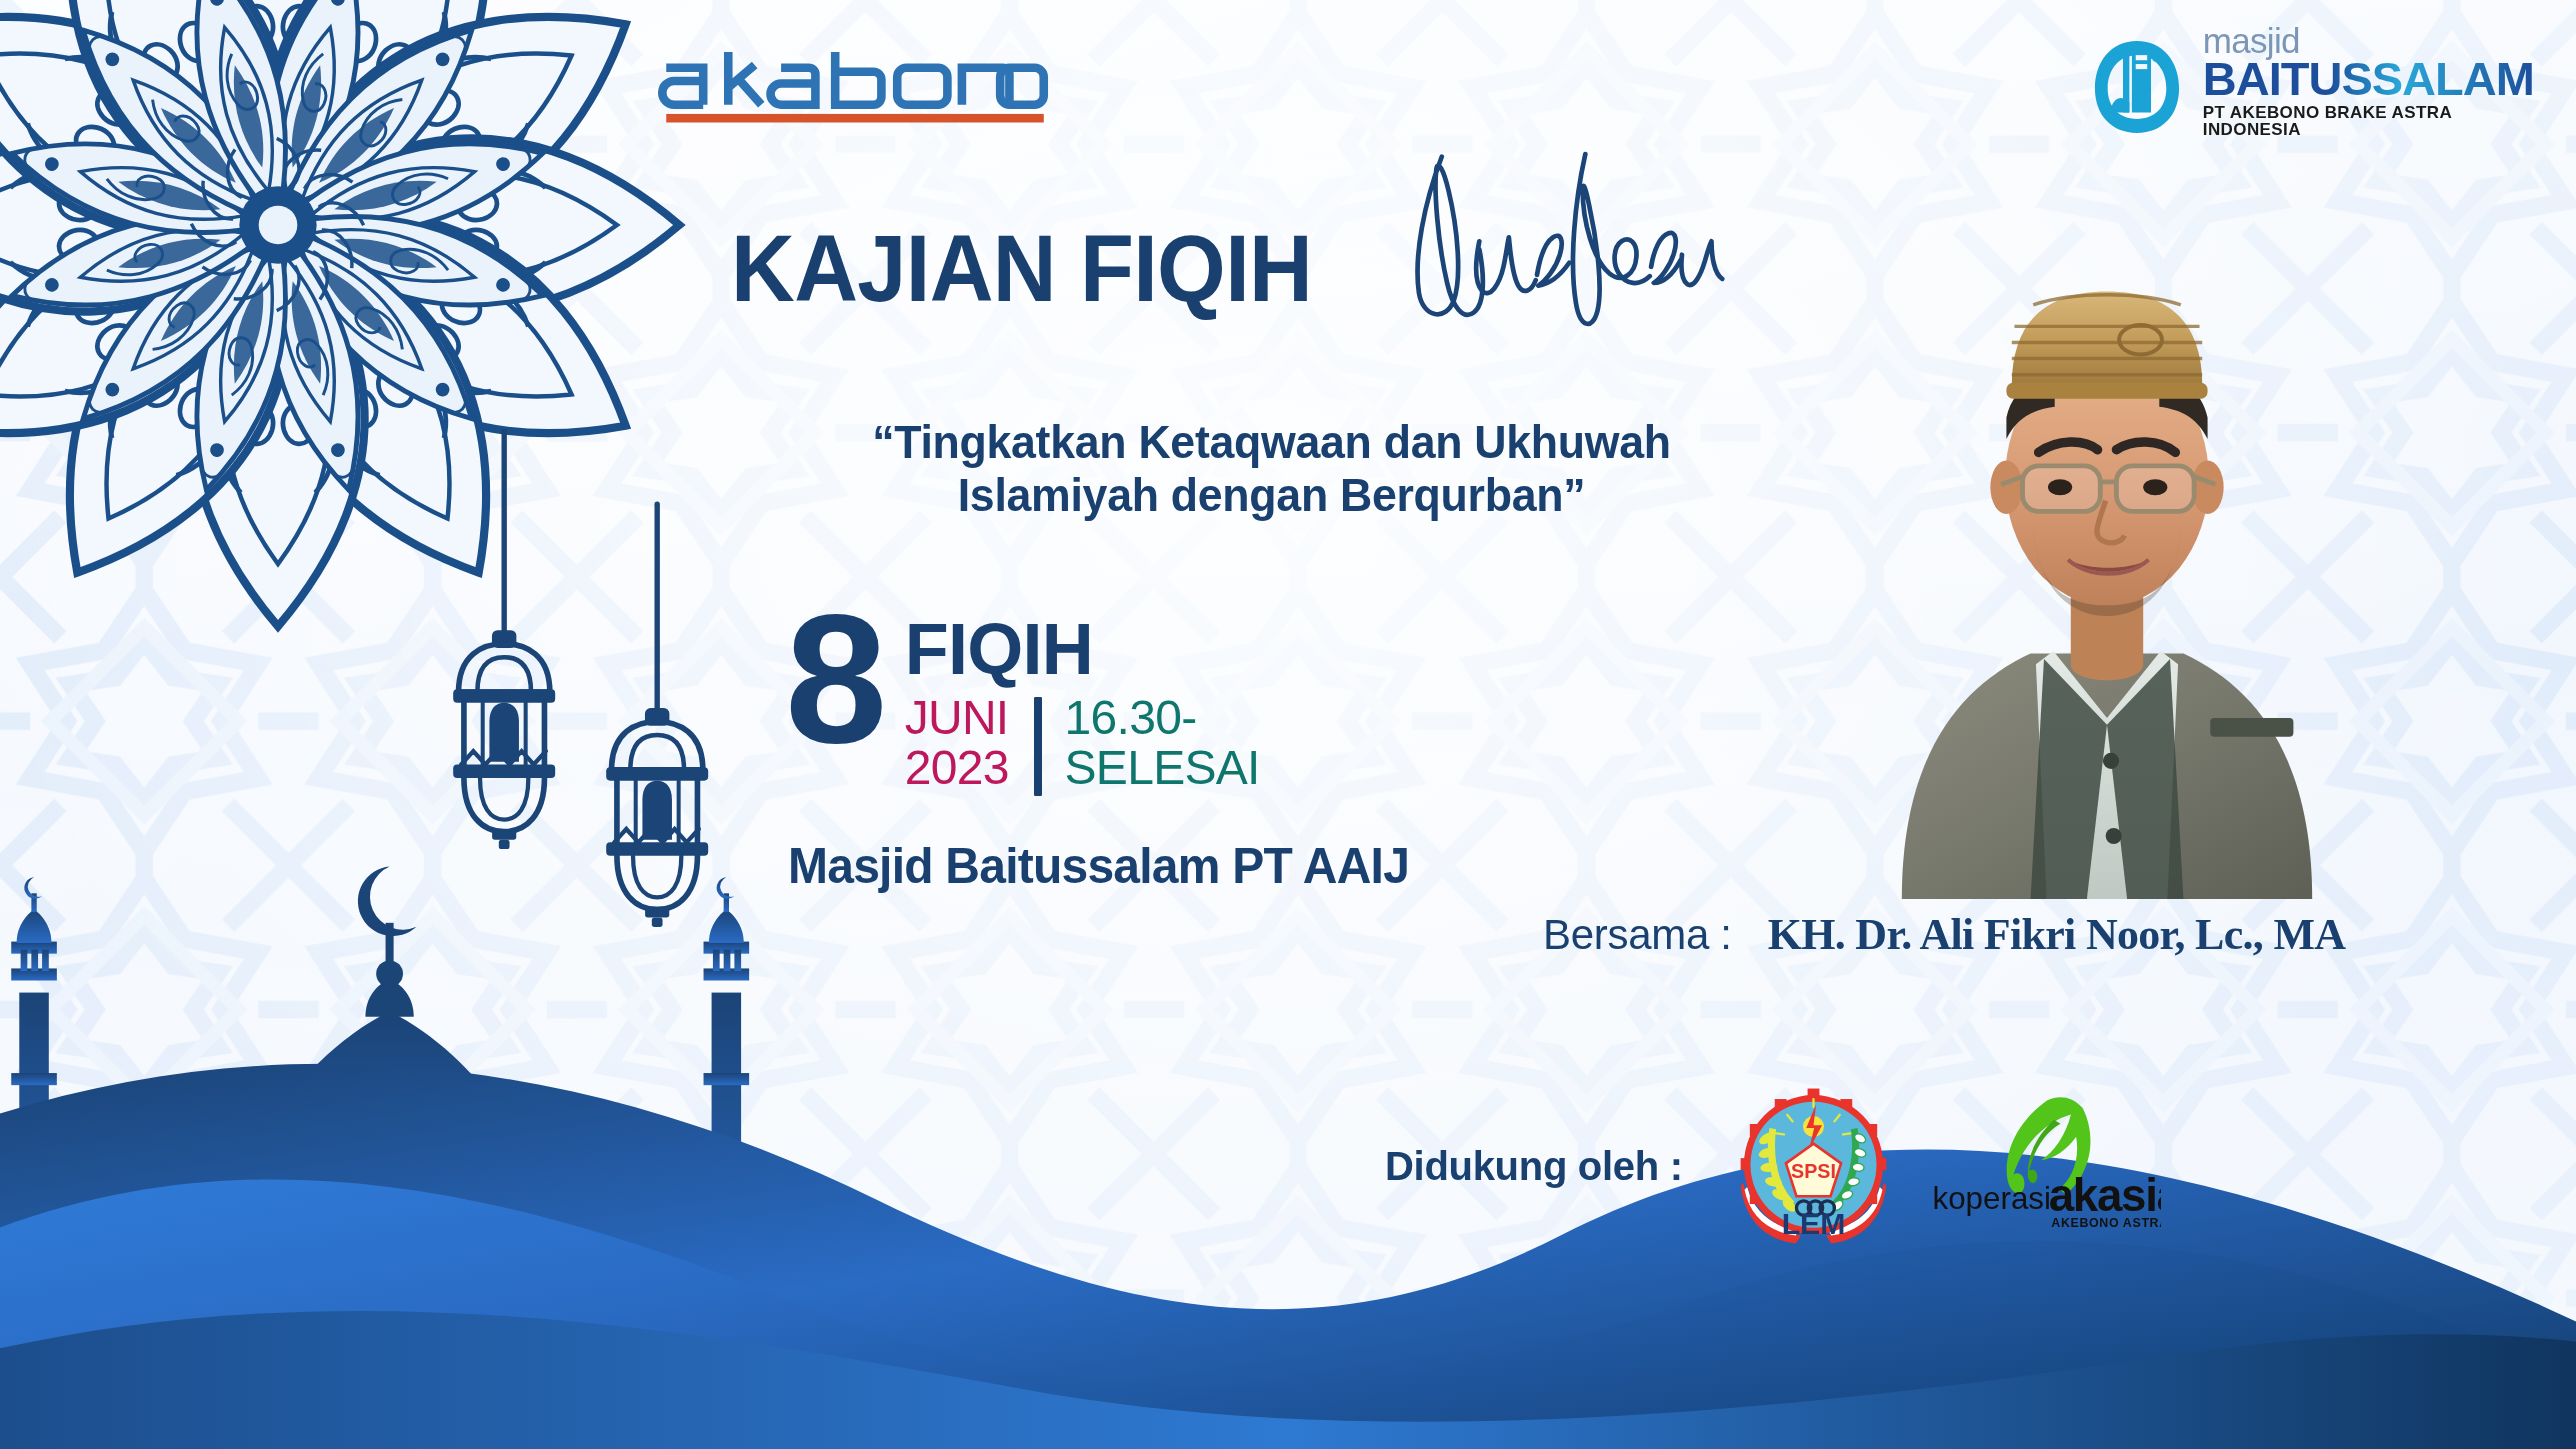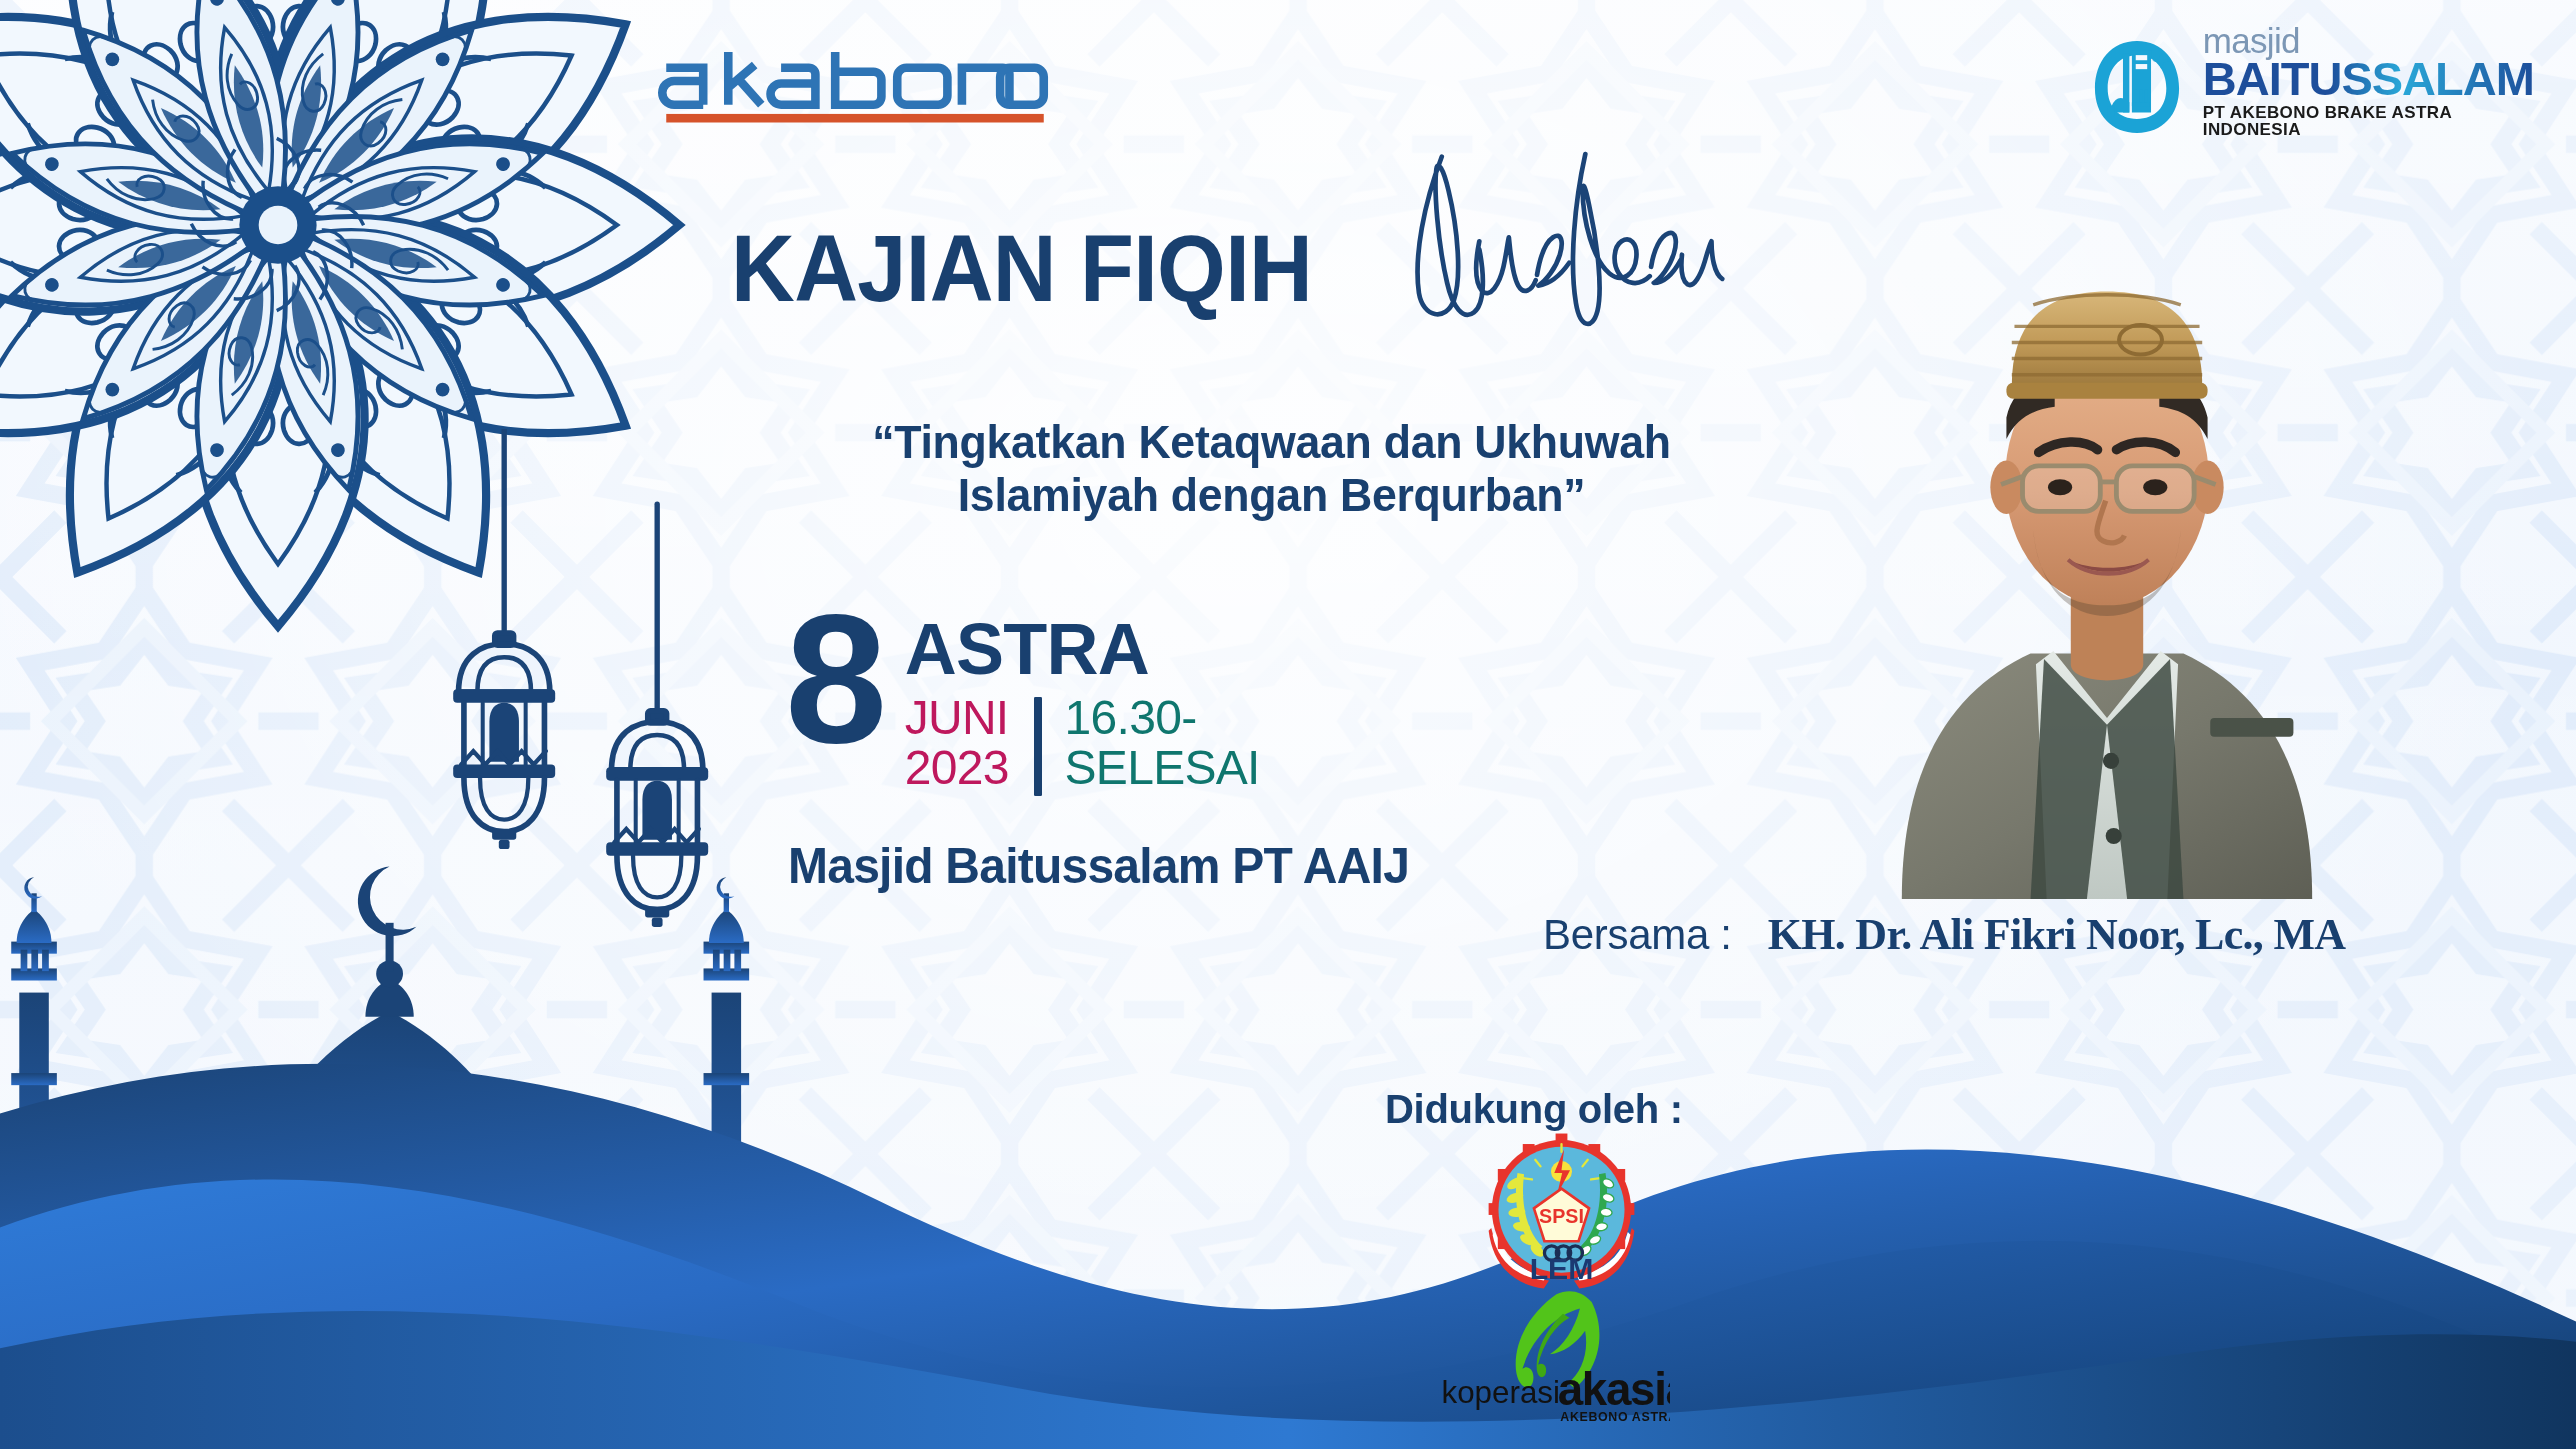--- a/index.html
+++ b/index.html
@@ -55,21 +55,21 @@
   .vdiv{width:7.4px;background:#19406F;margin:4px 23px 0 25.5px;height:99px;border-radius:1.3px;}
   .timetxt{font-size:48px;font-weight:400;color:#0f766e;line-height:1.05;letter-spacing:-0.7px;}
 
   .venue{position:absolute;left:788px;top:837px;font-size:50px;font-weight:800;color:#19406F;letter-spacing:-0.8px;
     transform:scaleX(.96);transform-origin:left center;white-space:nowrap;}
 
   .speaker-row{position:absolute;left:1543px;top:909px;display:flex;align-items:baseline;}
   .bersama{font-size:42px;font-weight:400;color:#19406F;letter-spacing:-0.3px;font-style:normal;}
   .speaker-name{margin-left:36px;font-size:44px;font-weight:800;color:#19406F;letter-spacing:-0.7px;white-space:nowrap;font-family:Liberation Serif, serif;}
 
-  .support-row{position:absolute;left:1385px;top:1087px;display:flex;align-items:center;flex-direction:column;}
+  .support-row{position:absolute;left:1385px;top:1087px;display:flex;align-items:center;}
   .support-label{font-size:40px;font-weight:800;color:#19406F;letter-spacing:-0.3px;}
   .spsi{margin-left:55px;width:151px;height:158px;}
   .akasia{margin-left:37px;width:235px;height:141px;}
 
   
   .photo{position:absolute;left:1872px;top:262px;width:470px;height:637px;}
 </style>
 </head>
 <body>
 
@@ -338,21 +338,21 @@
   </div>
 
   <div class="quote">
     <div>“Tingkatkan Ketaqwaan dan Ukhuwah</div>
     <div>Islamiyah dengan Berqurban”</div>
   </div>
 
   <div class="datebox">
     <div class="bigday">8</div>
     <div class="dateright">
-      <div class="dayname">ASTRA</div>
+      <div class="dayname">FIQIH</div>
       <div class="daterow">
         <div class="monthyear">
           <div>JUNI</div>
           <div>2023</div>
         </div>
         <div class="vdiv"></div>
         <div class="timetxt">
           <div>16.30-</div>
           <div>SELESAI</div>
         </div>

